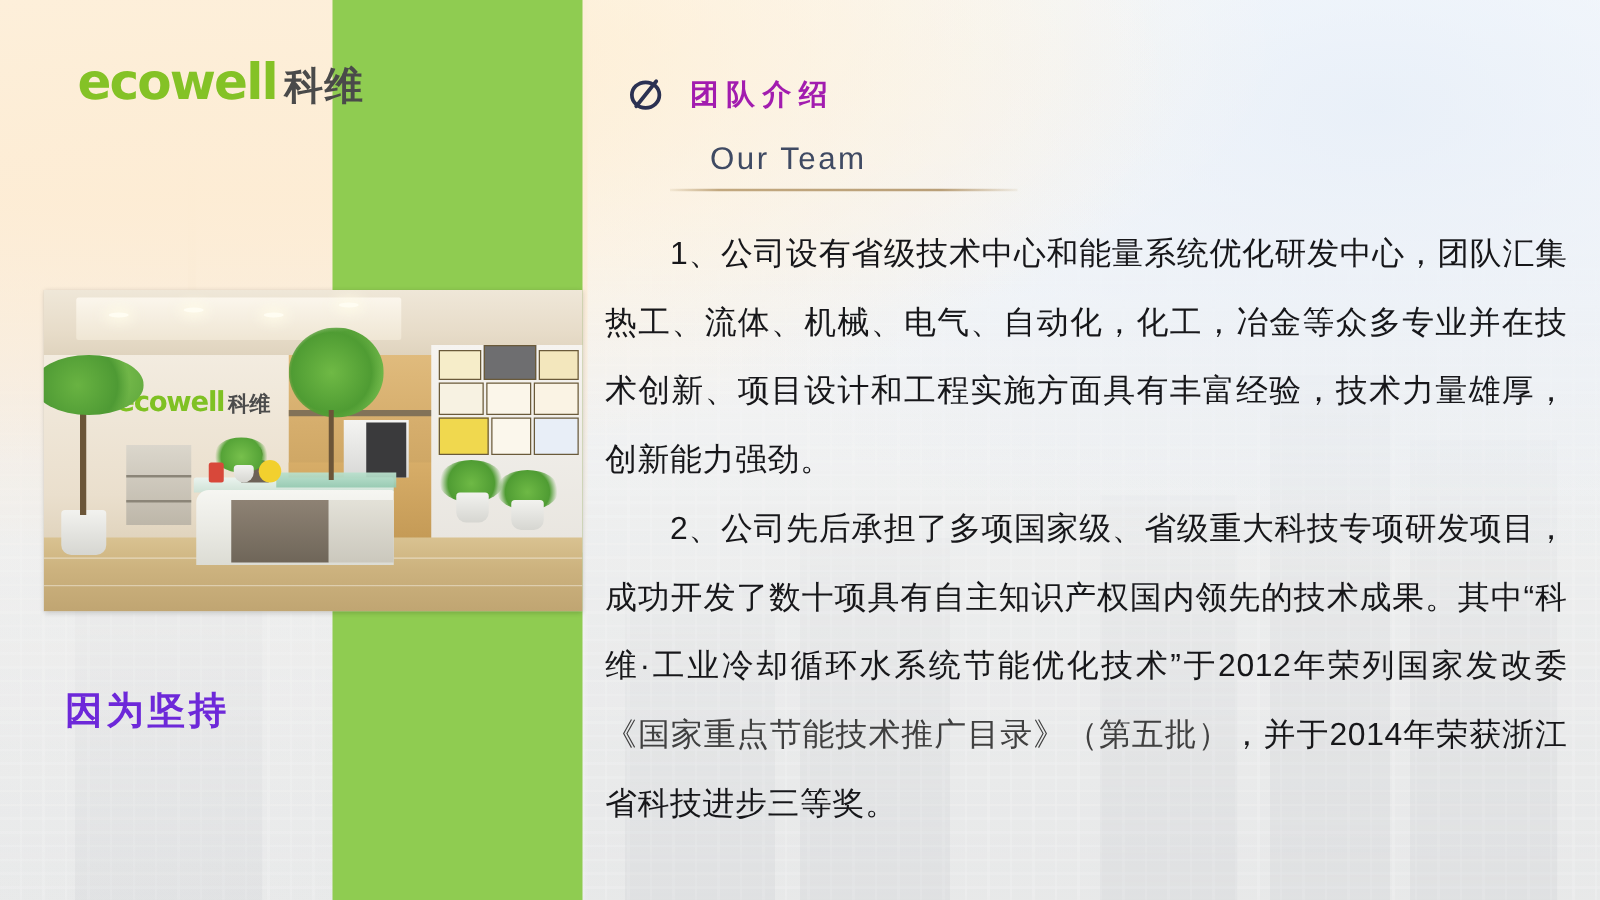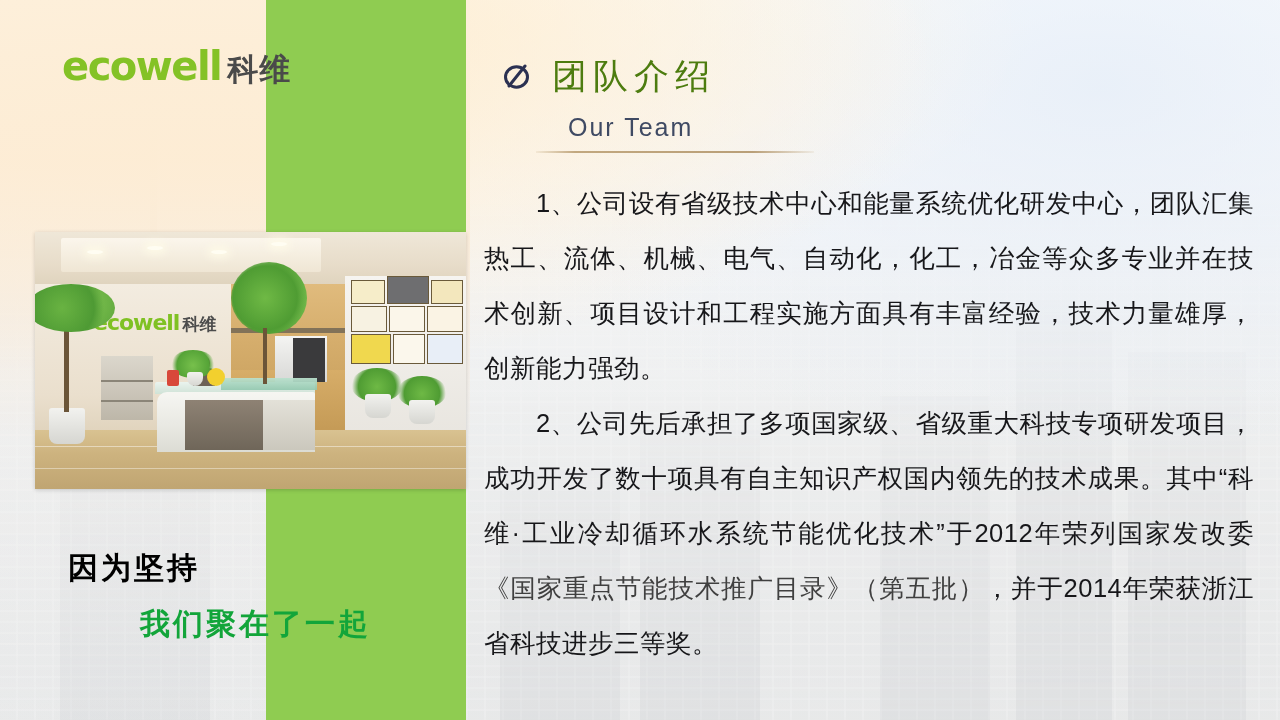--- a/index.html
+++ b/index.html
@@ -152,38 +152,38 @@
   
   .plant-pot { background: linear-gradient(180deg,#f2f2ef,#d6d6d1); border-radius:3px 3px 8px 8px; }
   
   .ph-person-head { left:162px; top:124px; width:13px; height:14px;
     background:#4a332a; border-radius:50% 50% 45% 45%; }
   .ph-person-body { left:158px; top:136px; width:22px; height:18px;
     background:#6d6257; border-radius:6px 6px 0 0; }
 
   
   .slogan1 {
-    position: absolute; left: 68px; top: 548px;
-    font-size: 30px; font-weight: 700; color: #000000;
+    position: absolute; left: 52px; top: 548px;
+    font-size: 30px; font-weight: 700; color: #6d28d9;
     letter-spacing: 3px; white-space: nowrap;
   }
   .slogan2 {
     position: absolute; left: 140px; top: 604px;
     font-size: 30px; font-weight: 700; color: #12a53a;
     letter-spacing: 3px; white-space: nowrap;
   }
 
   
   .head-row {
     position: absolute; left: 500px; top: 58px;
     display: flex; align-items: center; gap: 18px;
   }
   .head-icon { width: 34px; height: 34px; flex: 0 0 auto; }
   .head-title {
-    font-size: 35px; font-weight: 400; color: #4d7c0f;
+    font-size: 23px; font-weight: 700; color: #a21caf;
     letter-spacing: 6px; line-height: 1; white-space: nowrap;
   }
   .head-sub {
     position: absolute; left: 568px; top: 113px;
     font-size: 25px; color: #3f4a63; letter-spacing: 2px;
     white-space: nowrap;
   }
   .head-rule {
     position: absolute; left: 536px; top: 151px;
     width: 278px; height: 2px;
@@ -292,21 +292,20 @@
     <div class="ph plant-pot" style="left:330px; top:162px; width:26px; height:24px;" data-interactable="false"></div>
     <div class="ph" style="left:362px; top:144px; width:50px; height:32px; background:radial-gradient(circle at 50% 55%, #6eb945 0%, #4f9c33 58%, rgba(79,156,51,0) 78%); border-radius:50%;" data-interactable="false"></div>
     <div class="ph plant-pot" style="left:374px; top:168px; width:26px; height:24px;" data-interactable="false"></div>
 
     <div class="ph" style="left:66px; top:124px; width:52px; height:64px; background:linear-gradient(180deg,#d9d5cb,#b9b3a6); opacity:.9;" data-interactable="false"></div>
     <div class="ph" style="left:66px; top:148px; width:52px; height:2px; background:#8b8578;" data-interactable="false"></div>
     <div class="ph" style="left:66px; top:168px; width:52px; height:2px; background:#8b8578;" data-interactable="false"></div>
   </div>
 
   <div class="slogan1" data-interactable="false">因为坚持</div>
-  <div class="slogan2" data-interactable="false">我们聚在了一起</div>
 
   <div class="head-row" data-interactable="false">
     <span class="head-icon" data-interactable="false">
       <svg viewBox="0 0 34 34" width="34" height="34" aria-hidden="true">
         <ellipse cx="16.5" cy="18" rx="11" ry="10.2" fill="none" stroke="#2b3152" stroke-width="3"></ellipse>
         <line x1="9" y1="27" x2="25" y2="7" stroke="#2b3152" stroke-width="3" stroke-linecap="round"></line>
       </svg>
     </span>
     <span class="head-title" data-interactable="false">团队介绍</span>
   </div>

